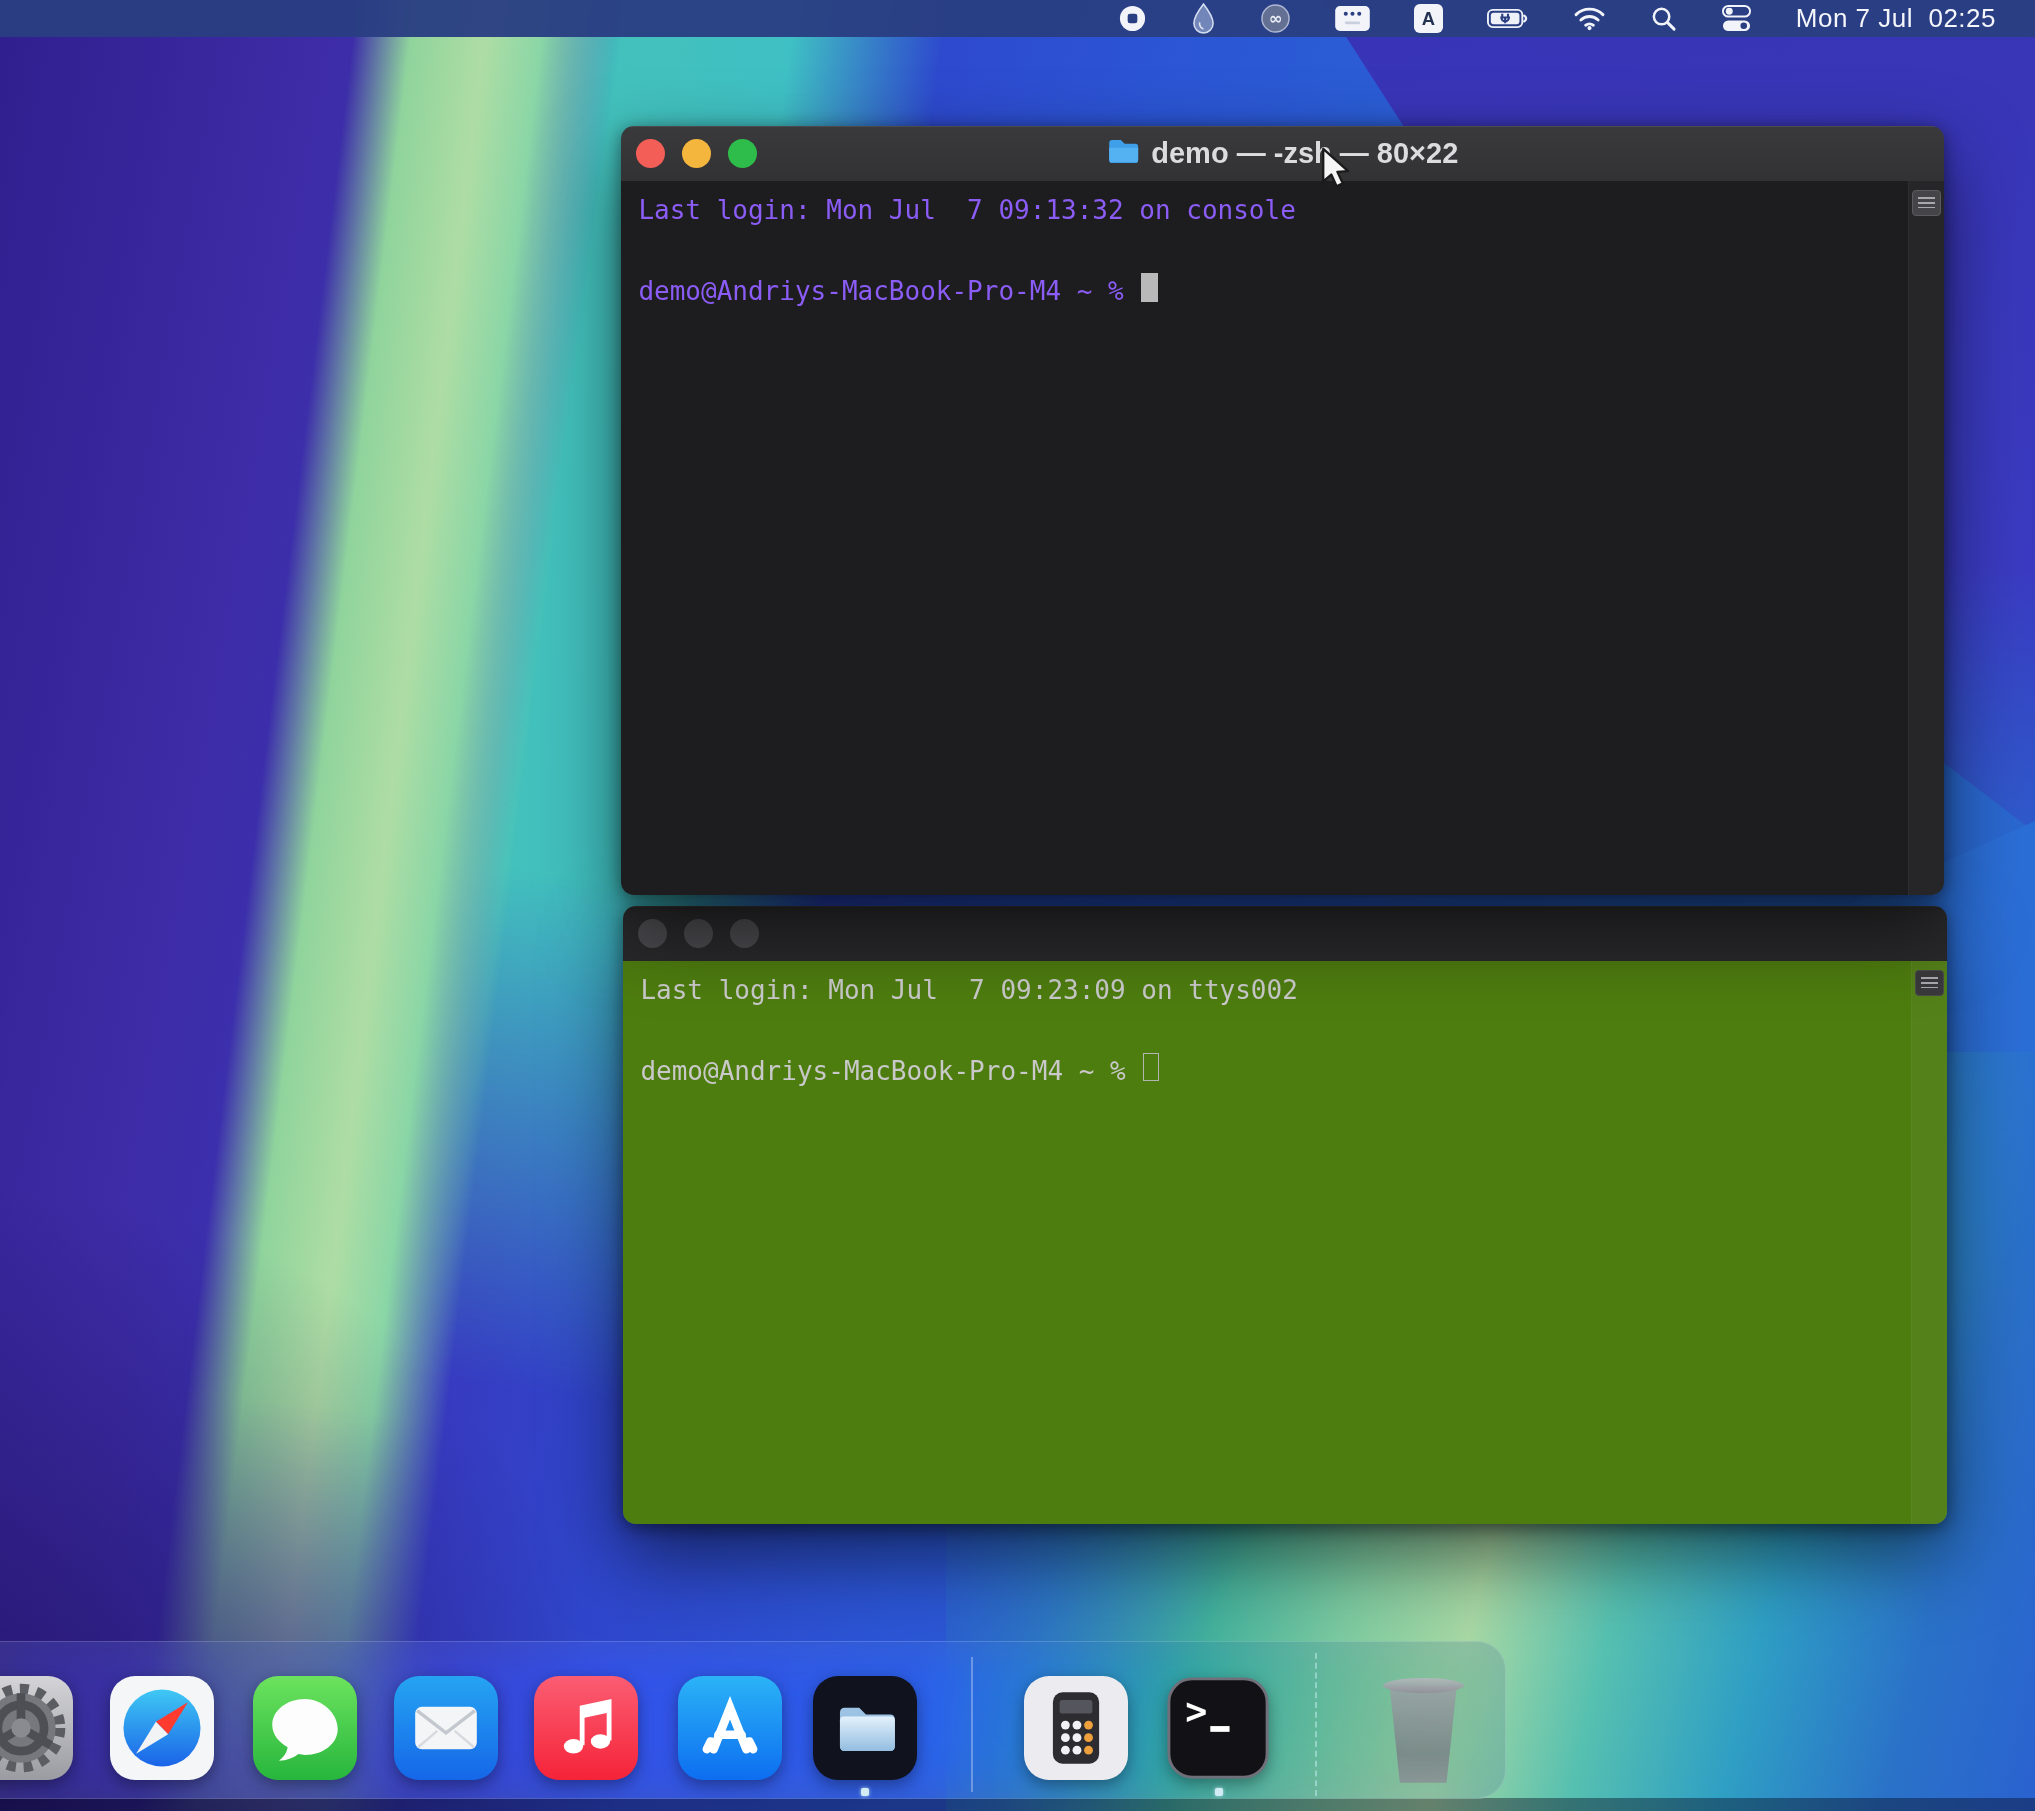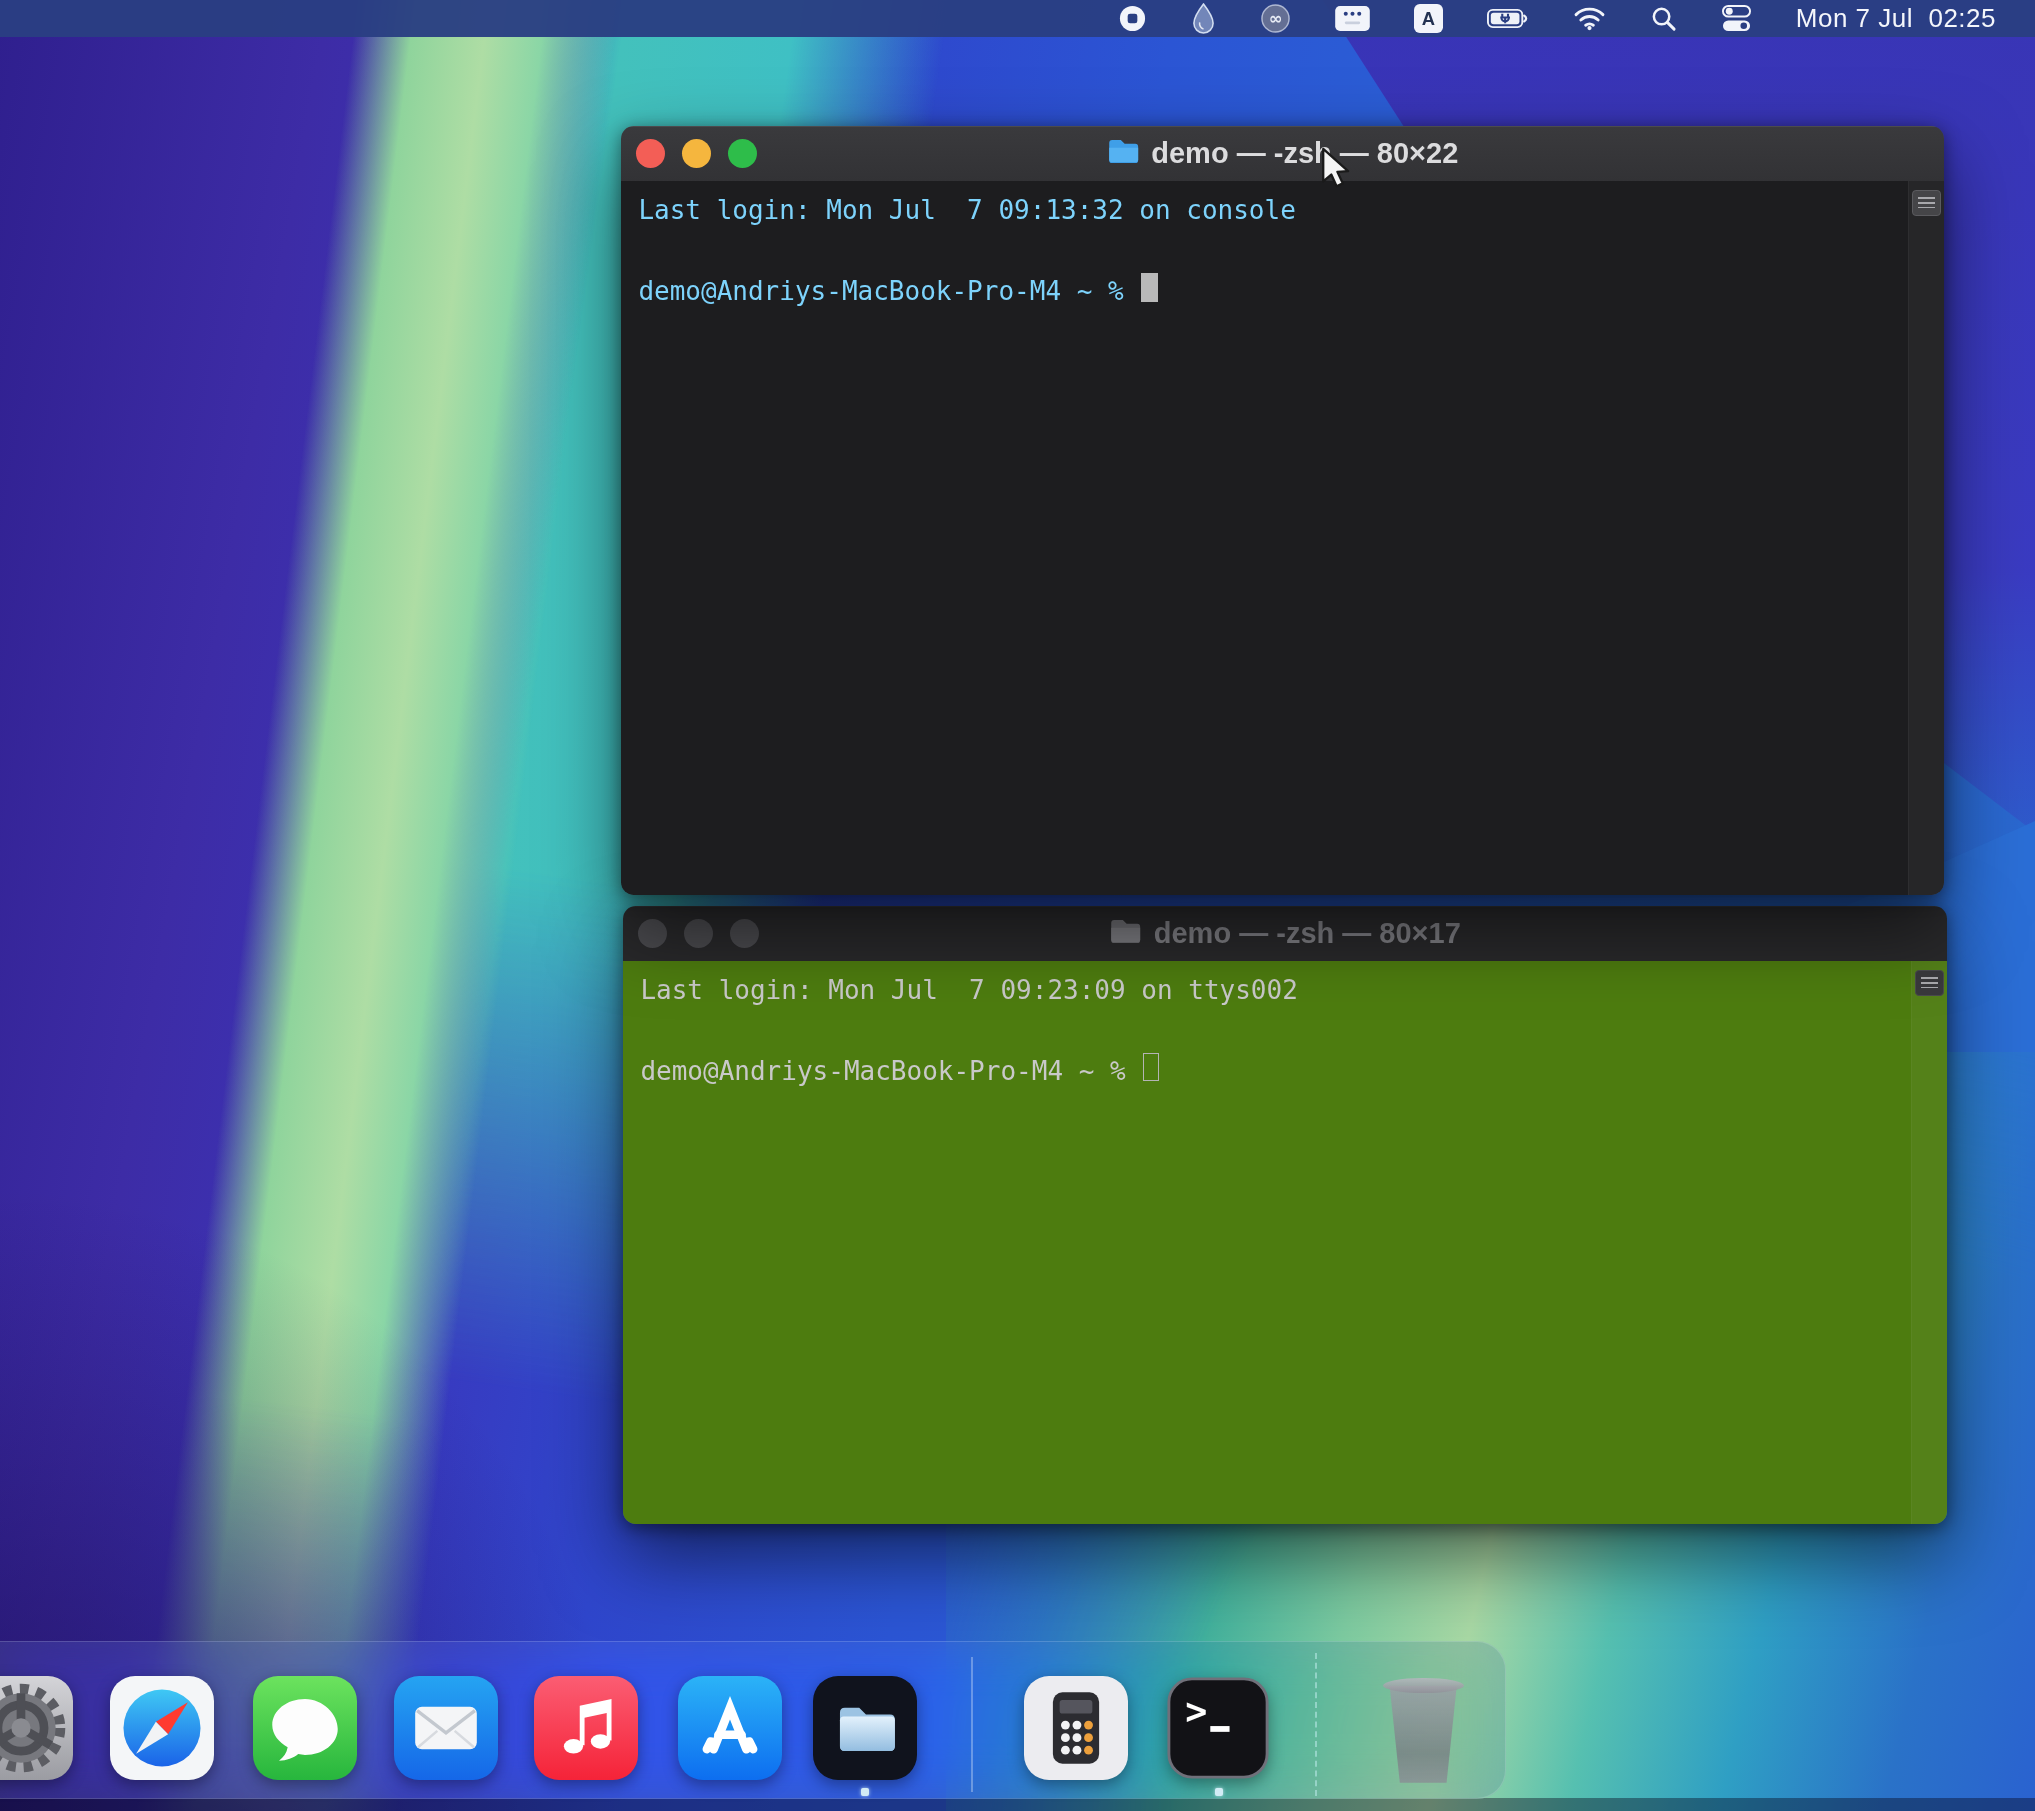--- a/index.html
+++ b/index.html
@@ -62,21 +62,21 @@
   #win2 .term-body{background:#4d7c0f;height:563px;}
   .scroll-strip{position:absolute;top:0;right:0;width:35px;height:100%;
     background:rgba(255,255,255,.045);border-left:1px solid rgba(255,255,255,.04);}
   .pane-btn{position:absolute;top:8.7px;right:2.9px;width:29px;height:26px;border-radius:3.9px;
     background:#454548;border:1px solid #5b5b5f;padding:0;display:flex;flex-direction:column;
     justify-content:center;gap:2.9px;align-items:center;}
   #win2 .pane-btn{background:#39393c;border-color:#4a4a4e;}
   .pane-btn i{display:block;width:17.4px;height:1.9px;background:#a9a9ad;}
   .term-text{padding:10.6px 17.4px;}
   .term-line{font-family:"DejaVu Sans Mono","Liberation Mono",monospace;font-size:26px;
-    line-height:37px;color:#7dd3fc;white-space:pre;}
+    line-height:37px;color:#8b5cf6;white-space:pre;}
   #win2 .term-line{color:#c9c9c9;}
   .prompt-row{display:flex;align-items:flex-start;margin-top:44px;}
   .cursor-filled{display:inline-block;width:16.4px;height:29px;background:#b9b9b9;margin-left:1.9px;}
   .cursor-outline{display:inline-block;width:13.5px;height:26px;background:transparent;
     border:1.9px solid #b4b4b4;margin-left:1.9px;}
 
   
   .dock-panel{position:absolute;left:-77px;top:1641px;width:1583px;height:158px;z-index:30;
     border-radius:29px;background:rgba(96,116,168,.26);
     border:1px solid rgba(255,255,255,.16);box-sizing:border-box;
@@ -217,29 +217,20 @@
     </div>
   </div>
 
   <div class="window" id="win2">
     <div class="titlebar">
       <div class="lights">
         <button class="light"></button>
         <button class="light"></button>
         <button class="light"></button>
       </div>
-      <div class="title-wrap">
-        <span>
-          <svg width="33" height="27" viewBox="0 0 34 28">
-              <path d="M2 5 q0-3 3-3 h9 l4 4 h11 q3 0 3 3 v14 q0 3-3 3 H5 q-3 0-3-3 Z" fill="#6e6e73"></path>
-              <path d="M2 10 h30 v12 q0 3-3 3 H5 q-3 0-3-3 Z" fill="#7d7d82"></path>
-            </svg>
-        </span>
-        <span class="title-text">demo — -zsh — 80×17</span>
-      </div>
     </div>
     <div class="term-body">
       <div class="scroll-strip"></div>
       <button class="pane-btn">
           <i></i>
           <i></i>
           <i></i>
         </button>
       <div class="term-text">
         <div class="term-line">Last login: Mon Jul  7 09:23:09 on ttys002</div>

